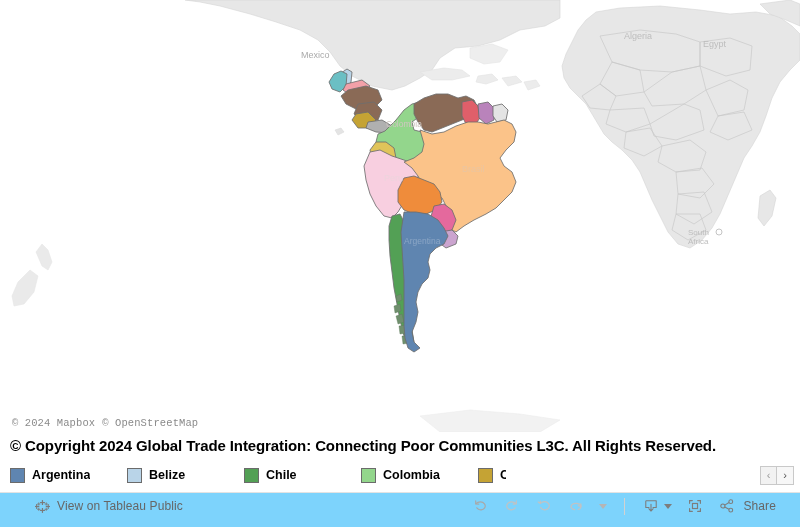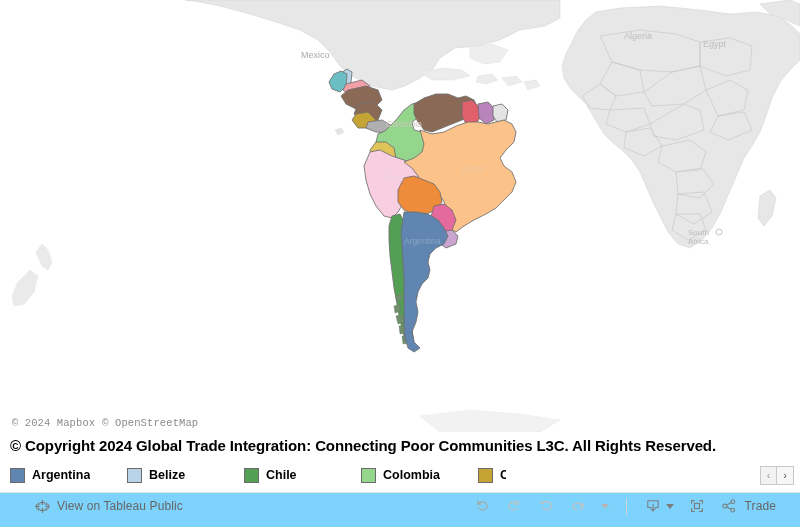--- a/index.html
+++ b/index.html
@@ -328,18 +328,18 @@
 
       <div class="tb-btn with-text">
         <svg width="18" height="18" viewBox="0 0 20 20">
           <g fill="none" stroke="#7d7d7d" stroke-width="1.2">
             <circle cx="14.2" cy="5.2" r="2.1"></circle>
             <circle cx="14.2" cy="14.6" r="2.1"></circle>
             <circle cx="5.4" cy="10" r="2.3"></circle>
             <path d="M7.5,9 L12.2,6.1 M7.5,11.1 L12.2,13.6"></path>
           </g>
         </svg>
-        <span class="tb-label">Trade</span>
+        <span class="tb-label">Share</span>
       </div>
     </div>
   </div>
 
 </div>
 
 </body></html>

